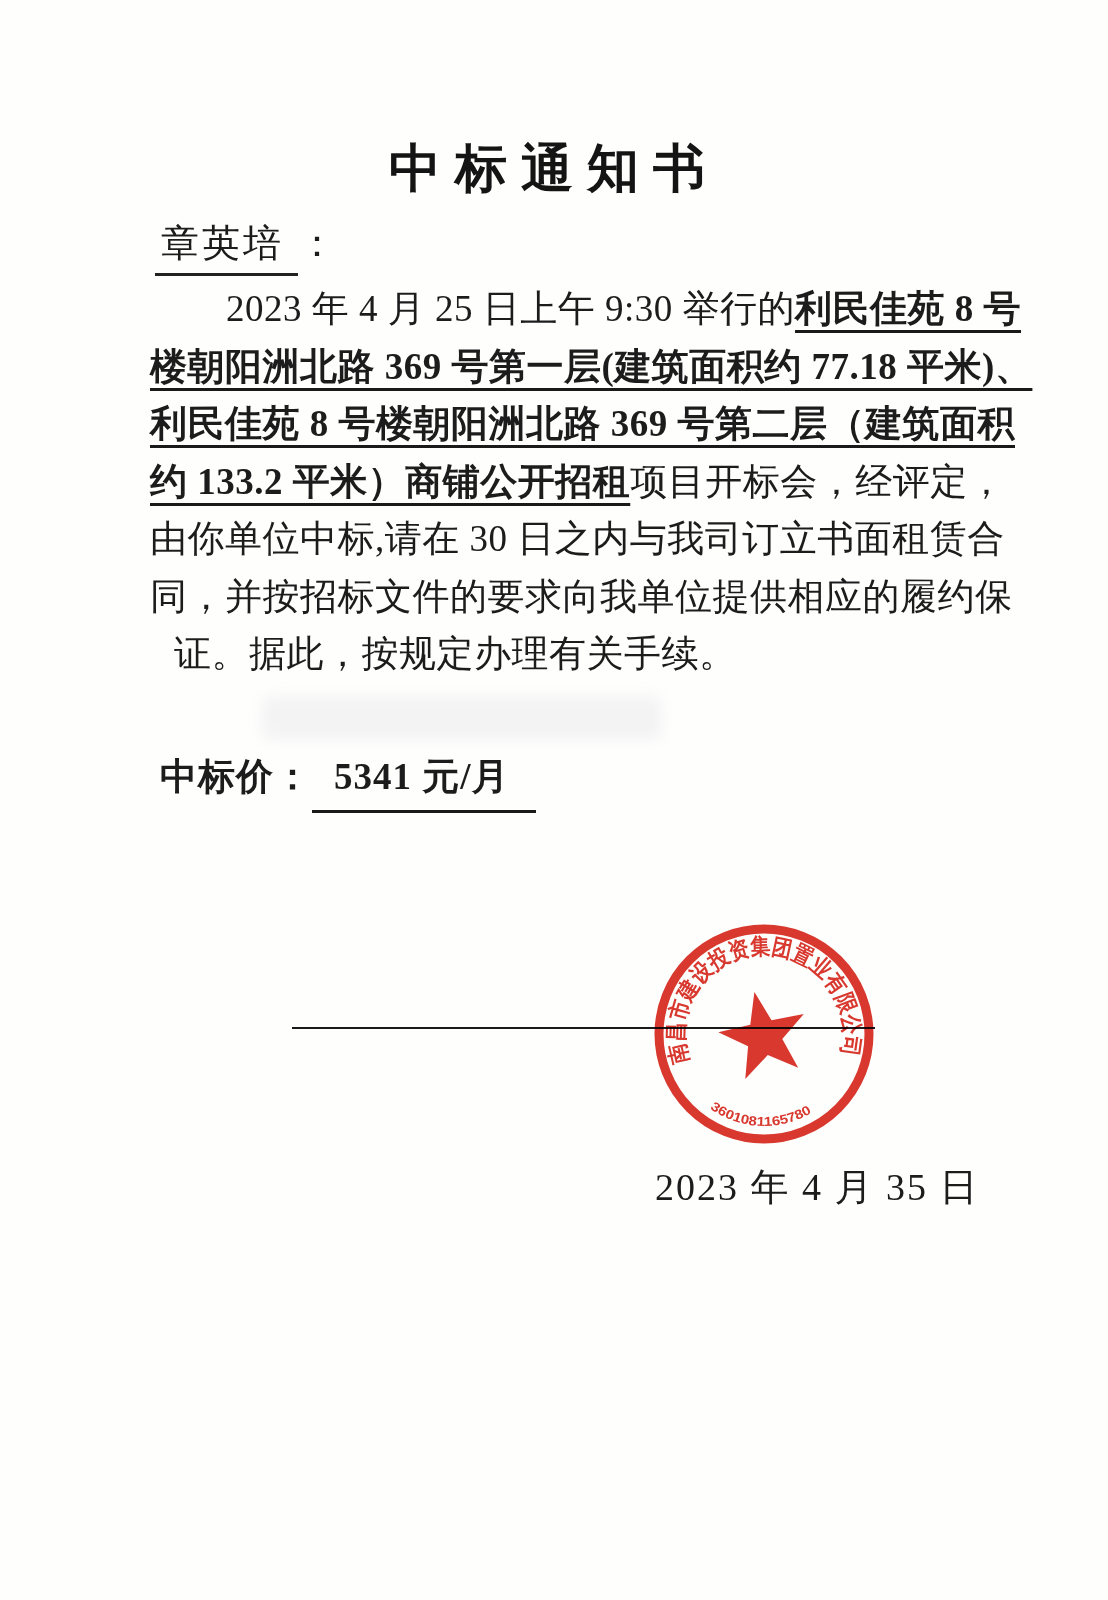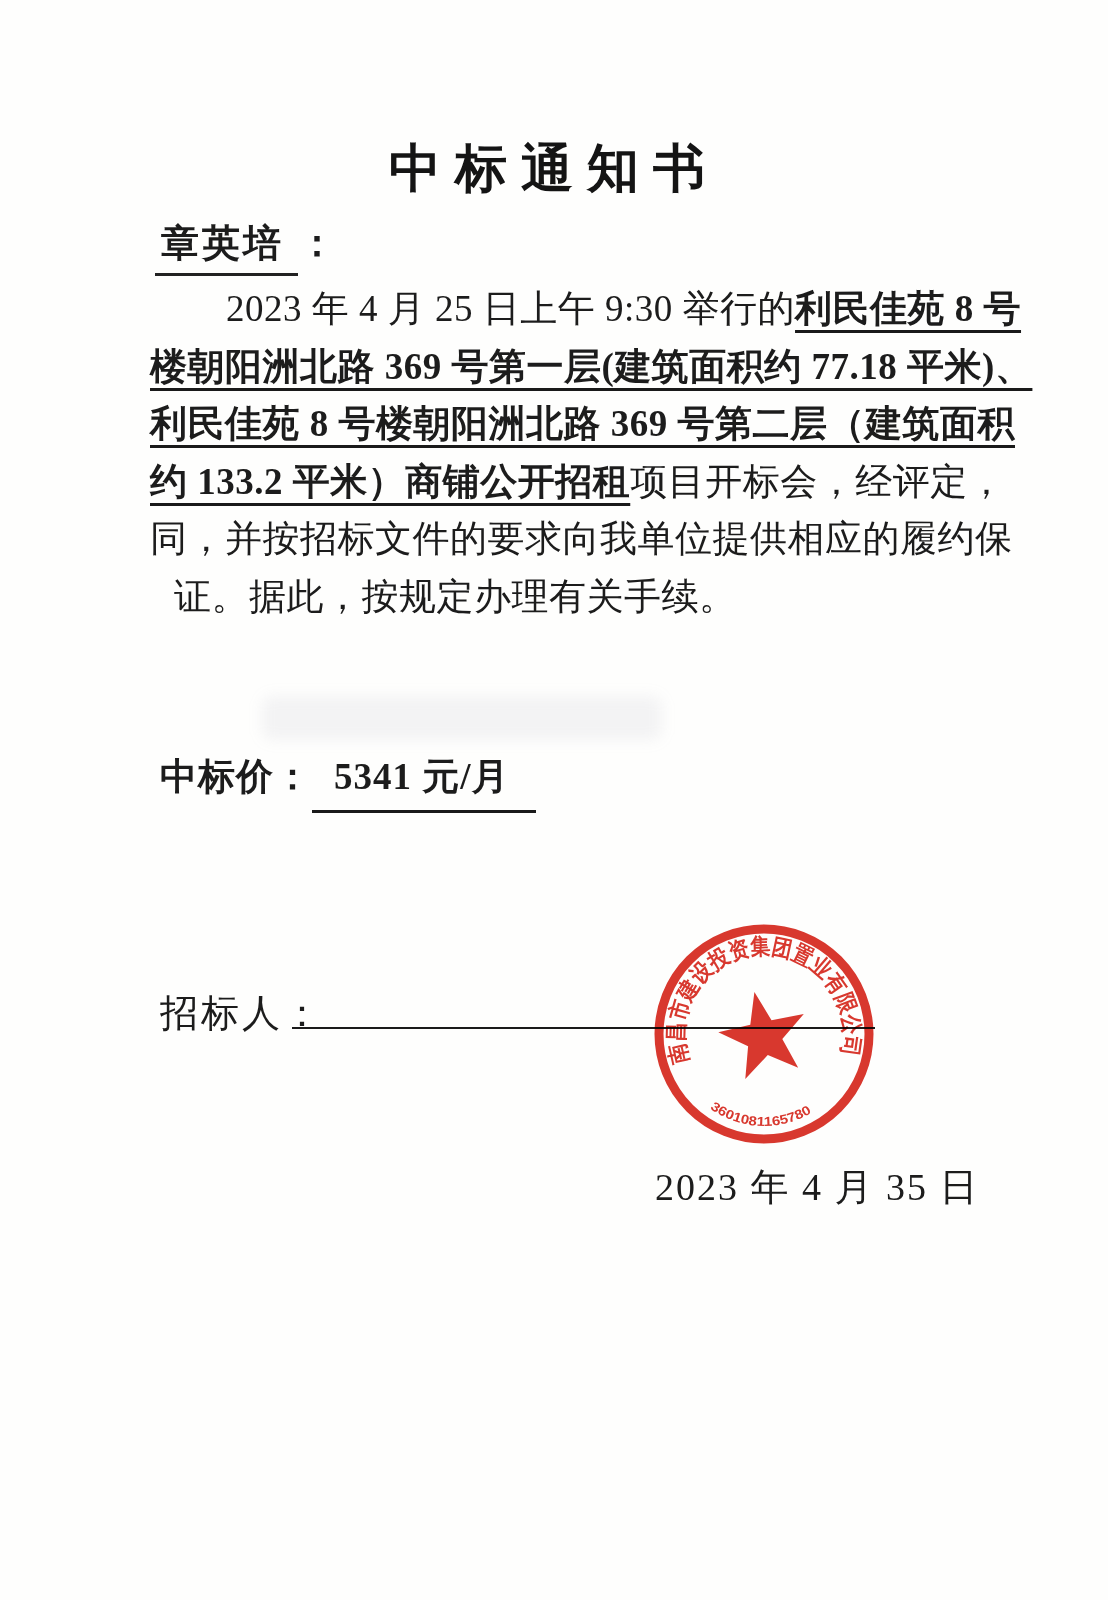--- a/index.html
+++ b/index.html
@@ -23,21 +23,21 @@
     font-size: 52px;
     font-weight: 700;
     letter-spacing: 14px;
     color: #141414;
   }
   .addressee-row {
     position: absolute;
     top: 218px;
     left: 155px;
     font-size: 38px;
-    font-weight: 700;
+    font-weight: 400;
     letter-spacing: 3px;
   }
   .addressee-name {
     display: inline-block;
     padding: 0 14px 4px 6px;
     border-bottom: 3px solid #222;
   }
   .body-block {
     position: absolute;
     top: 280px;
@@ -136,29 +136,29 @@
 
   <h1 class="title">中标通知书</h1>
 
   <div class="addressee-row"><span class="addressee-name">章英培</span><span>：</span></div>
 
   <div class="body-block">
     <div class="bline indent"><span>2023 年 4 月 25 日上午 9:30 举行的</span><span class="emph">利民佳苑 8 号</span></div>
     <div class="bline"><span class="emph">楼朝阳洲北路 369 号第一层(建筑面积约 77.18 平米)、</span></div>
     <div class="bline"><span class="emph">利民佳苑 8 号楼朝阳洲北路 369 号第二层（建筑面积</span></div>
     <div class="bline"><span class="emph">约 133.2 平米）商铺公开招租</span><span>项目开标会，经评定，</span></div>
+    <div class="bline">由你单位中标,请在 30 日之内与我司订立书面租赁合</div>
     <div class="bline">同，并按招标文件的要求向我单位提供相应的履约保</div>
     <div class="bline last">证。据此，按规定办理有关手续。</div>
   </div>
 
   <div class="ghost"></div>
 
   <div class="price-row"><span>中标价：</span><span class="price-value">5341 元/月</span></div>
 
-  <div class="bidder-row">招标人：</div>
   <div class="bidder-line"></div>
 
   <svg class="seal-svg" viewBox="0 0 232 232" xmlns="http://www.w3.org/2000/svg">
     <defs>
       <path id="arcCompany" d="M 40.8 143.4 A 80 80 0 1 1 191.2 143.4" fill="none"></path>
       <path id="arcNumber" d="M 61.9 190.4 A 92 92 0 0 0 170.1 190.4" fill="none"></path>
     </defs>
     <circle cx="116" cy="116" r="105" fill="none" stroke="#d6281e" stroke-width="9"></circle>
     <text font-size="23" font-weight="700" fill="#d6281e" font-family="'Liberation Serif','DejaVu Serif',serif">
       <textPath href="#arcCompany" startOffset="0" textLength="300" lengthAdjust="spacingAndGlyphs" id="seal-company-textpath">南昌市建设投资集团置业有限公司</textPath>

